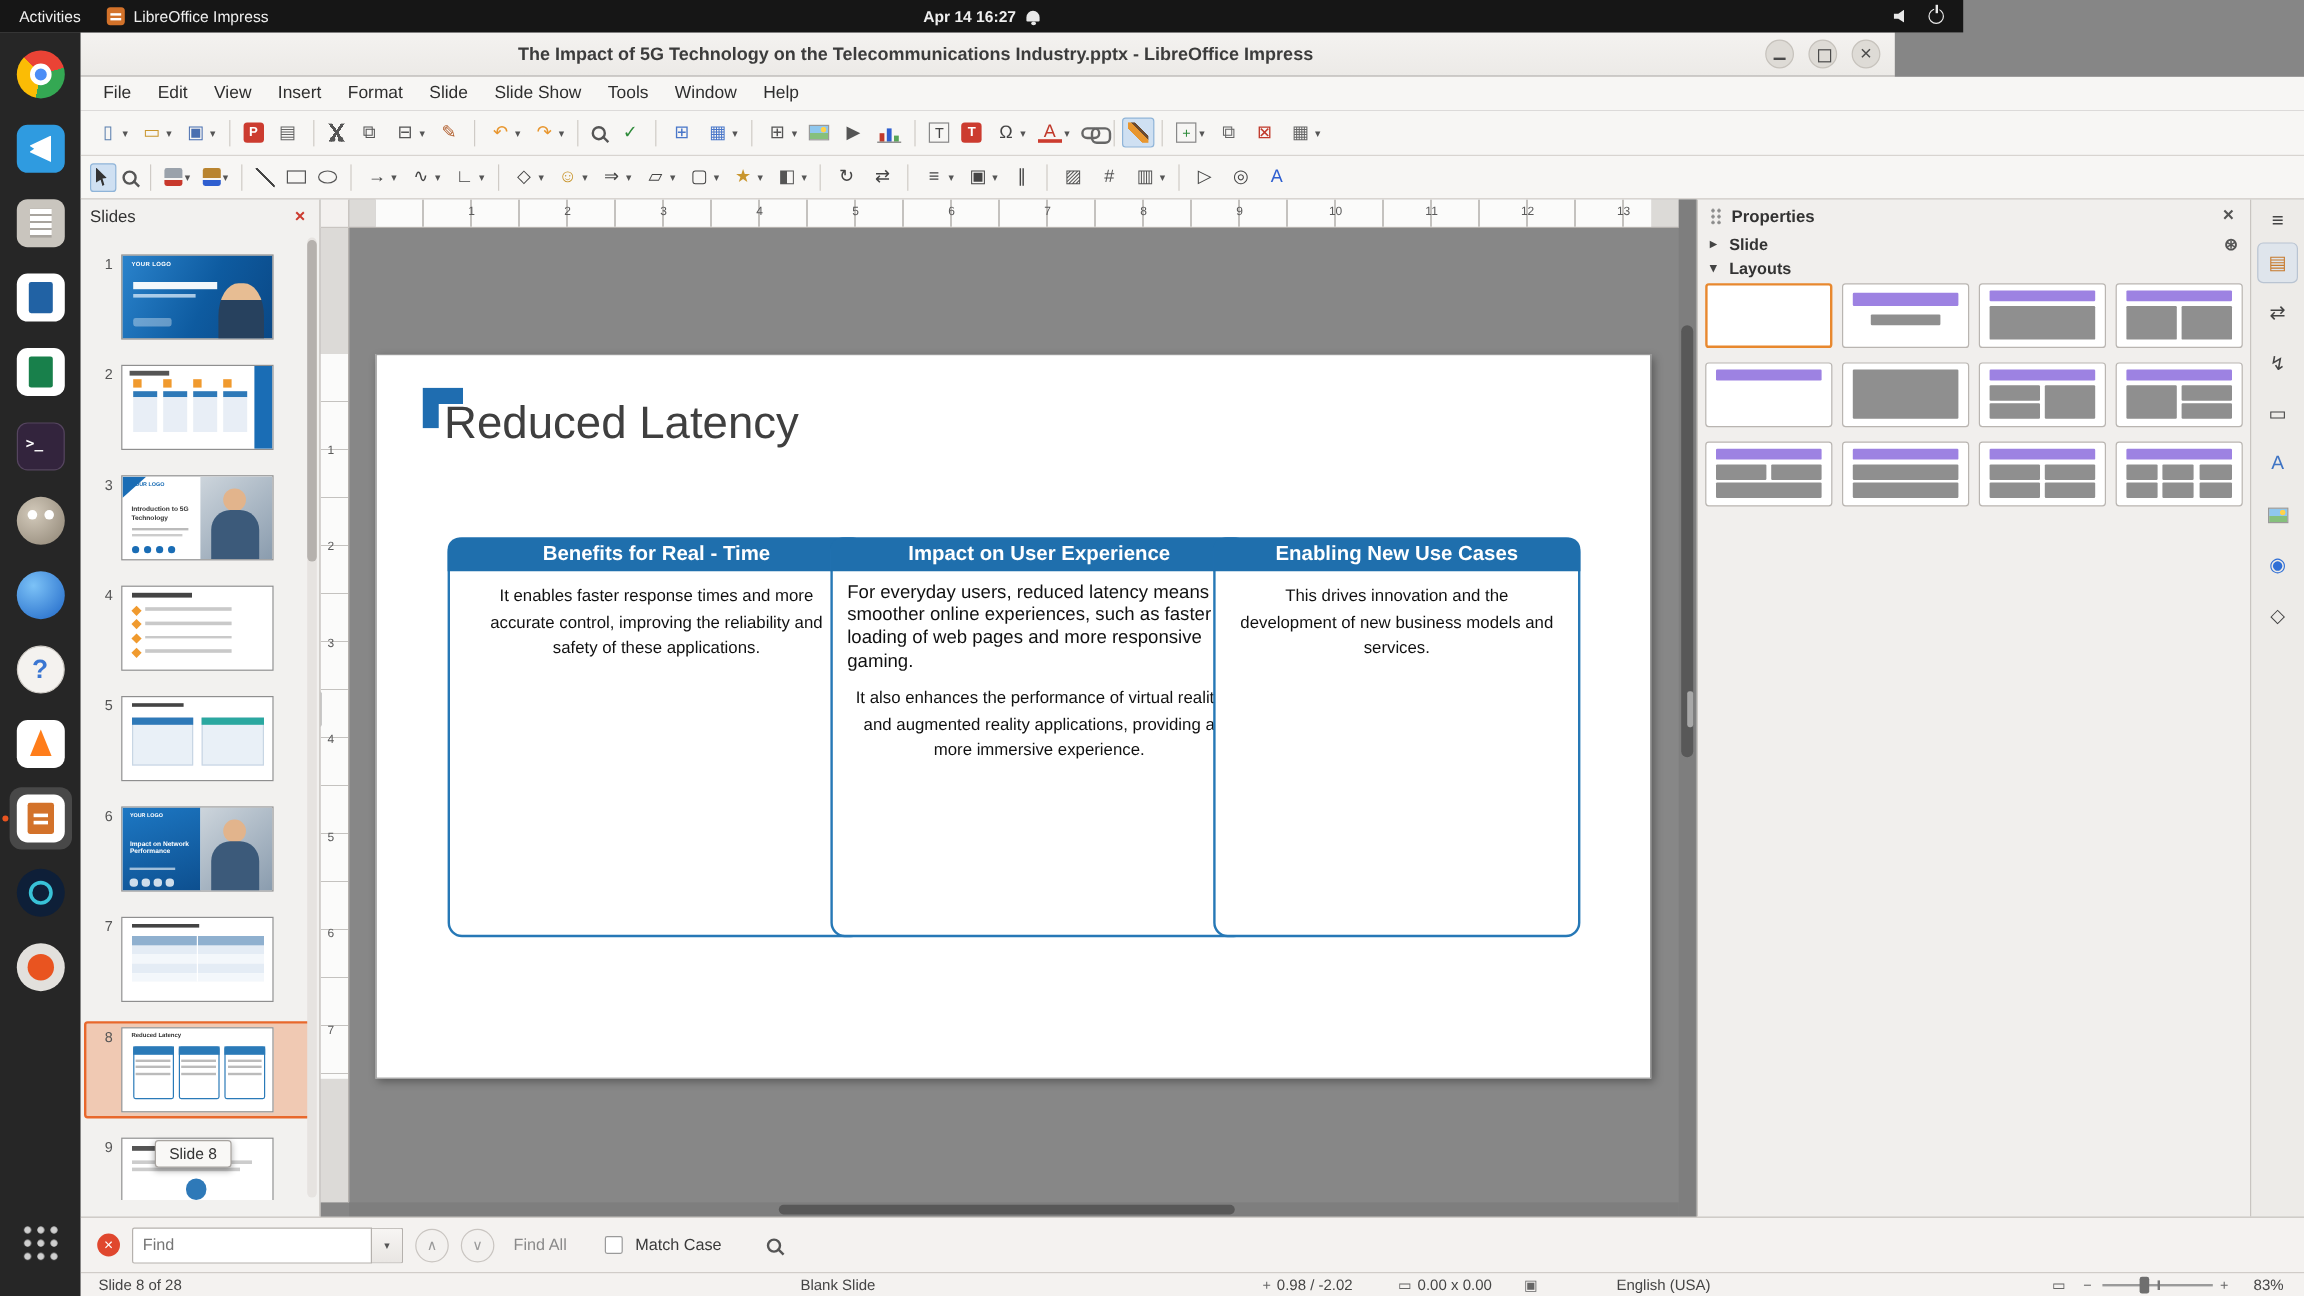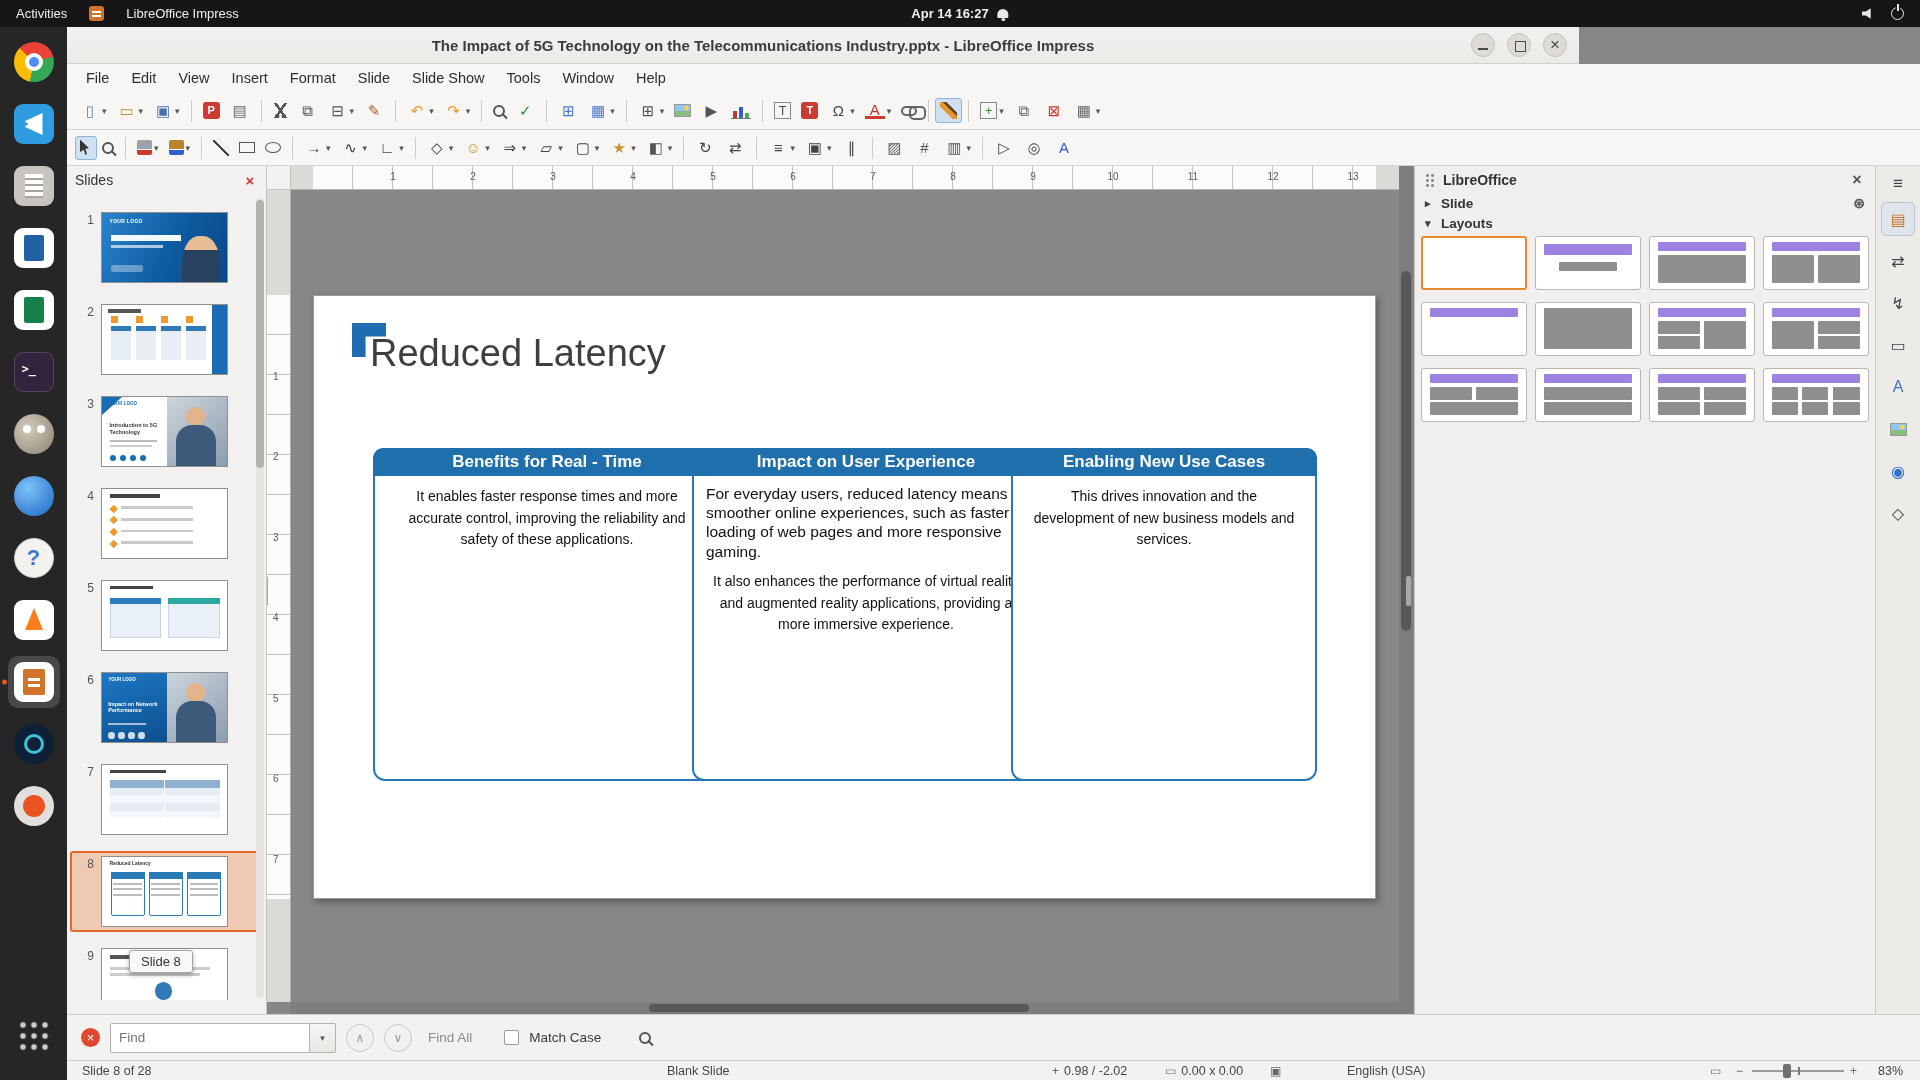--- a/index.html
+++ b/index.html
@@ -1,23 +1,23 @@
 <!DOCTYPE html>
 <html><head>
 <meta charset="utf-8">
 <style>
   *{margin:0;padding:0;box-sizing:border-box}
   html,body{width:1920px;height:1080px;overflow:hidden}
   body{font-family:"Liberation Sans",sans-serif;background:#868686}
   #screen{position:relative;width:1920px;height:1080px;background:#868686;overflow:hidden}
 
   
-  #topbar{position:absolute;left:0;top:0;width:1920px;height:27px;background:#161616;color:#efefef;display:flex;align-items:center;font-size:13px;z-index:50}
+  #topbar{position:absolute;left:0;top:0;width:1636px;height:27px;background:#161616;color:#efefef;display:flex;align-items:center;font-size:13px;z-index:50}
   .tb-left{display:flex;gap:22px;padding-left:16px;align-items:center}
-  .tb-app{display:flex;gap:22px;align-items:center}
+  .tb-app{display:flex;gap:7px;align-items:center}
   .tb-appicon{width:15px;height:15px;border-radius:3px;background:#d3722a;position:relative}
   .tb-appicon::after{content:"";position:absolute;left:3px;top:5px;width:9px;height:2px;background:#fff;box-shadow:0 4px 0 #fff}
   .tb-center{position:absolute;left:50%;transform:translateX(-50%);display:flex;gap:9px;align-items:center;font-weight:bold}
   .bell{width:11px;height:9px;background:#e8e8e8;border-radius:6px 6px 1px 1px;position:relative}
   .bell::after{content:"";position:absolute;left:3.5px;bottom:-3px;width:4px;height:3px;background:#e8e8e8;border-radius:50%}
   .tb-right{margin-left:auto;display:flex;gap:15px;align-items:center;padding-right:16px}
   .spk{width:14px;height:12px;background:#e8e8e8;clip-path:polygon(0 33%,28% 33%,62% 6%,62% 94%,28% 67%,0 67%)}
   .pwr{width:13px;height:13px;border:1.6px solid #e8e8e8;border-radius:50%;position:relative}
   .pwr::after{content:"";position:absolute;left:50%;top:-4px;transform:translateX(-50%);width:2px;height:7px;background:#e8e8e8;box-shadow:0 0 0 1.2px #161616}
 
@@ -682,21 +682,21 @@
     </div>
   <div id="h-scroll">
       <div class="hs-thumb"></div>
     </div>
   <div class="splitter-grip" style="left:263px;top:576px"></div>
   <div class="splitter-grip" style="left:1406px;top:576px"></div>
 
   <div id="props">
     <div class="props-header">
       <span class="grip"></span>
-      <span>LibreOffice</span>
+      <span>Properties</span>
       <span class="props-close"></span>
     </div>
     <div class="sect-row">
       <span class="sect-chev">▸</span>
       <span>Slide</span>
       <span class="sect-gear">⊛</span>
     </div>
     <div class="sect-row">
       <span class="sect-chev">▾</span>
       <span>Layouts</span>

